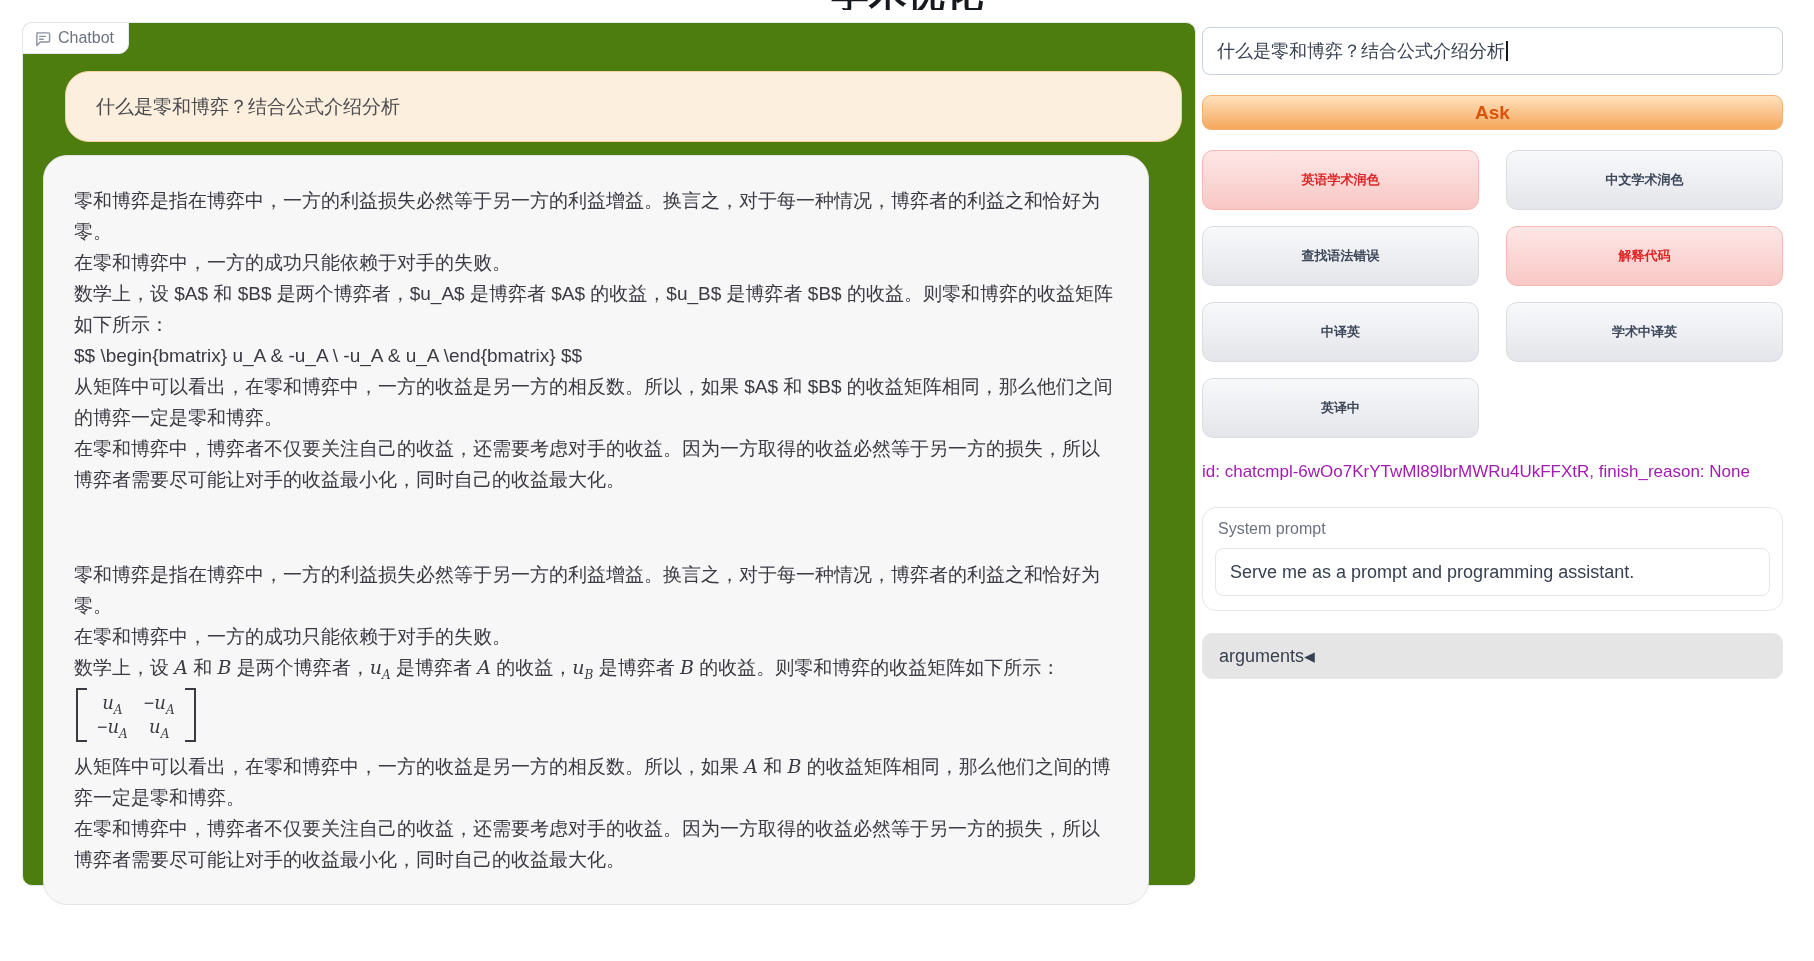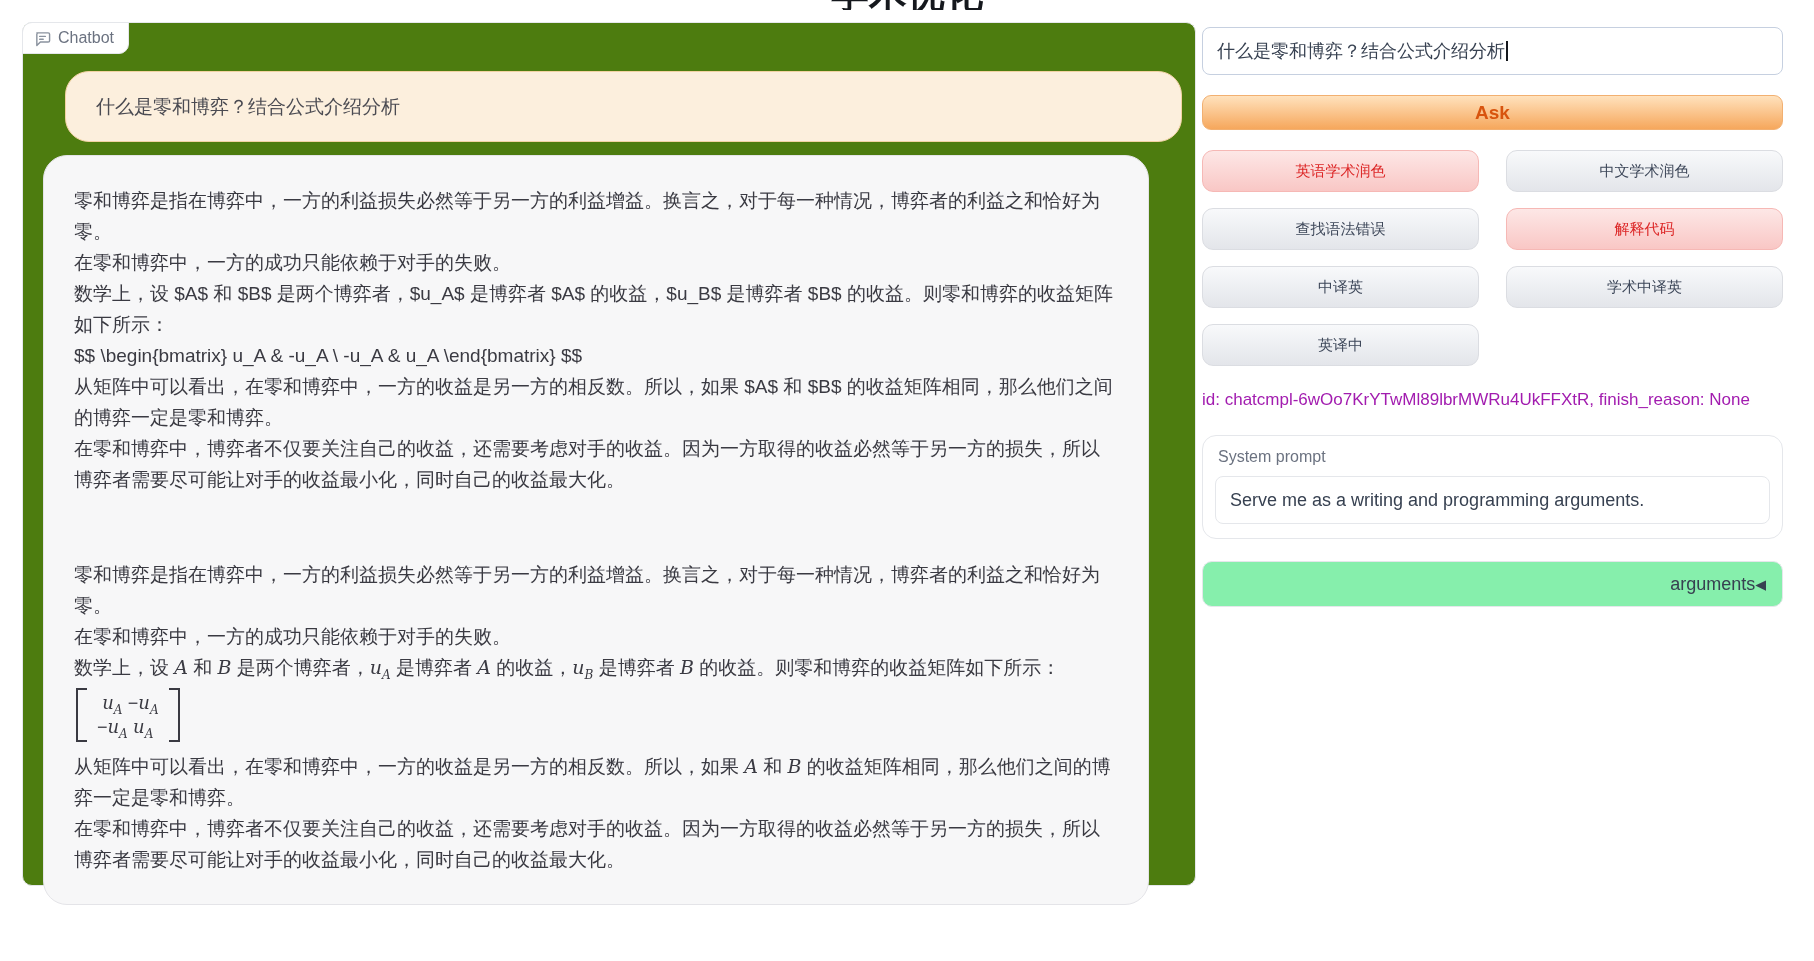--- a/index.html
+++ b/index.html
@@ -40,21 +40,21 @@
   .msg.bot p{margin:0;}
   .para-gap{height:64px;}
   
   .math{font-family:"DejaVu Serif","Liberation Serif",serif;font-style:italic;}
   sub.math{font-size:12px;line-height:0;}
   .matrix{display:inline-flex;align-items:stretch;margin:5px 0 3px 2px;}
   .mbracket{width:9px;}
   .mbracket.left{border:2px solid #3a3a42;border-right:none;}
   .mbracket.right{border:2px solid #3a3a42;border-left:none;}
   .mcells{
-    display:grid;grid-template-columns:auto auto;
+    display:grid;grid-template-columns:auto auto;column-gap:16px;
     padding:3px 10px;font-size:18px;line-height:23px;
   }
   .mcell{text-align:center;}
 
   
   .right-col{position:absolute;left:1202px;top:27px;width:581px;}
   .query-input{
     box-sizing:border-box;width:100%;height:48px;
     border:1px solid #c6d0e0;border-radius:8px;background:#fff;
     padding:0 14px;font-size:18px;line-height:46px;color:#374151;
@@ -67,22 +67,22 @@
     border:1px solid #f2b071;border-radius:9px;
     font-size:19px;font-weight:700;color:#d8540e;
     display:flex;align-items:center;justify-content:center;cursor:pointer;
     font-family:inherit;
   }
   .btn-grid{
     margin-top:20px;display:grid;grid-template-columns:1fr 1fr;
     column-gap:27px;row-gap:16px;
   }
   .qbtn{
-    box-sizing:border-box;height:42px;border-radius:11px;
-    font-size:15px;font-weight:400;
+    box-sizing:border-box;height:60px;border-radius:11px;
+    font-size:13px;font-weight:700;
     display:flex;align-items:center;justify-content:center;cursor:pointer;
     font-family:inherit;
   }
   .qbtn.gray{
     background:linear-gradient(180deg,#f8f9fb 0%,#e3e5ea 100%);
     border:1px solid #dbdde2;color:#3d4759;
   }
   .qbtn.pink{
     background:linear-gradient(180deg,#fde7e6 0%,#f9c7c5 100%);
     border:1px solid #f6b8b5;color:#dc2626;
@@ -93,22 +93,22 @@
     padding:10px 12px 14px;box-sizing:border-box;
   }
   .sys-label{display:block;font-size:16px;color:#6b7280;margin:2px 0 10px 3px;}
   .sys-input{
     box-sizing:border-box;width:100%;height:48px;
     border:1px solid #e5e7eb;border-radius:8px;background:#fff;
     padding:0 14px;font-size:18px;line-height:46px;color:#374151;
     white-space:nowrap;overflow:hidden;
   }
   .accordion{
-    margin-top:22px;height:46px;border:1px solid #e5e7eb;border-radius:10px;background:#86efac;
-    display:flex;align-items:center;justify-content:flex-end;
+    margin-top:22px;height:46px;border:1px solid #e5e7eb;border-radius:10px;background:#e5e5e5;
+    display:flex;align-items:center;justify-content:flex-start;
     padding:0 16px;box-sizing:border-box;cursor:pointer;
   }
   .acc-label{font-size:18px;color:#374151;}
   .acc-arrow{font-size:14px;color:#374151;transform:scaleY(0.95);}
 </style>
 </head>
 <body>
 
 <div class="clipped-title">
   <span>学术优化</span>
@@ -176,21 +176,21 @@
     <button class="qbtn gray">中译英</button>
     <button class="qbtn gray">学术中译英</button>
     <button class="qbtn gray">英译中</button>
   </div>
 
   <div class="status-line">id: chatcmpl-6wOo7KrYTwMl89lbrMWRu4UkFFXtR, finish_reason: None</div>
 
   <div class="sys-box">
     <span class="sys-label">System prompt</span>
     <div class="sys-input" role="textbox">
-      <span>Serve me as a writing and programming arguments.</span>
+      <span>Serve me as a prompt and programming assistant.</span>
     </div>
   </div>
 
   <div class="accordion">
     <span class="acc-label">arguments</span>
     <span class="acc-arrow">◀</span>
   </div>
 
 </div>
 

